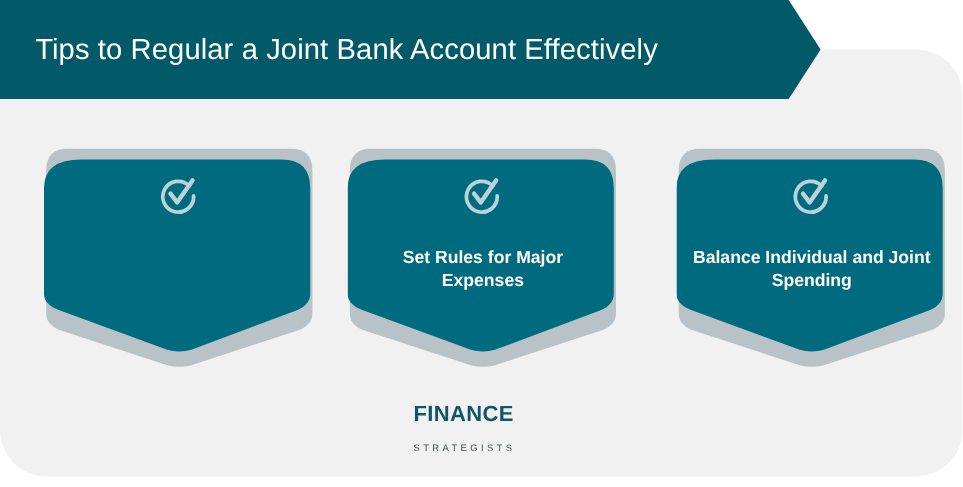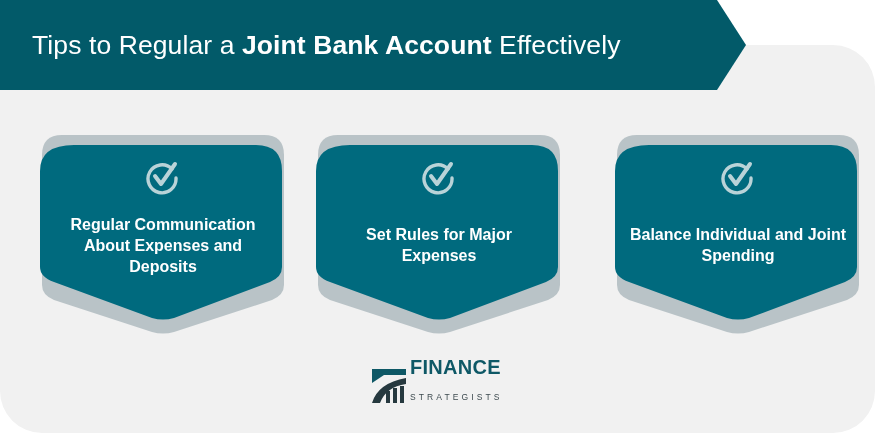--- a/index.html
+++ b/index.html
@@ -12,38 +12,38 @@
     border-radius: 0 42px 42px 42px;
   }
   .banner {
     position: absolute; left: 0; top: 0; width: 746px; height: 90px;
   }
   .banner svg { position: absolute; left: 0; top: 0; }
   .banner-title {
     position: absolute; left: 32px; top: 0; height: 90px; line-height: 90px;
     font-size: 26.5px; color: #ffffff; white-space: nowrap; letter-spacing: 0.1px;
   }
-  .banner-title b { font-weight: 700; }
+  .banner-title b { font-weight: 400; }
 
   .card {
     position: absolute; top: 135px; width: 246px; height: 200px;
   }
   .card svg.shape { position: absolute; left: 0; top: 0; }
   .card .check {
     position: absolute; left: 50%; top: 24px; transform: translateX(-50%);
     width: 36px; height: 36px;
   }
   .card .label {
     position: absolute; left: 12px; right: 12px; top: 74px; height: 72px;
     display: flex; align-items: center; justify-content: center; text-align: center;
     color: #ffffff; font-weight: 700; font-size: 16px; line-height: 21px;
   }
 
   .logo {
-    position: absolute; left: 372px; top: 367px; height: 36px; display: flex; align-items: flex-end;
+    position: absolute; left: 372px; top: 367px; height: 36px; display: flex; align-items: flex-end; flex-direction: column;
   }
   .logo-mark { width: 34px; height: 34px; }
   .logo-text { margin-left: 4px; display: flex; flex-direction: column; }
   .logo-main {
     font-size: 20px; font-weight: 700; color: #0e5866; line-height: 20px; letter-spacing: 0.3px;
   }
   .logo-sub {
     font-size: 8.5px; color: #3d4a4f; letter-spacing: 3.1px; line-height: 11px; margin-top: 15px;
   }
 </style>
@@ -63,21 +63,20 @@
 
 <div class="card" style="left:40px;">
   <svg class="shape" width="246" height="200" viewBox="0 0 246 200">
     <path d="M22,0 H224 Q244,0 244,20 V150 Q244,160 232,165 L134,197 Q123,200 112,197 L14,165 Q2,160 2,150 V20 Q2,0 22,0 Z" fill="#b9c3c7"></path>
     <path d="M34,10 H216 Q242,10 242,36 V132 Q242,142 230,147 L134,183 Q123,186 112,183 L14,147 Q0,142 0,132 V36 Q0,10 34,10 Z" fill="#006a7e"></path>
   </svg>
   <svg class="check" viewBox="0 0 36 36">
     <path d="M27,10 A14,14 0 1 0 31,19" fill="none" stroke="#b9d3d8" stroke-width="3.4" stroke-linecap="round"></path>
     <path d="M10,17 L16,25 L30,5" fill="none" stroke="#b9d3d8" stroke-width="4" stroke-linecap="round" stroke-linejoin="round"></path>
   </svg>
-  <div class="label">Regular Communication About Expenses and Deposits</div>
 </div>
 
 <div class="card" style="left:316px;padding-left:32px;">
   <svg class="shape" width="246" height="200" viewBox="0 0 246 200">
     <path d="M22,0 H224 Q244,0 244,20 V150 Q244,160 232,165 L134,197 Q123,200 112,197 L14,165 Q2,160 2,150 V20 Q2,0 22,0 Z" fill="#b9c3c7"></path>
     <path d="M34,10 H216 Q242,10 242,36 V132 Q242,142 230,147 L134,183 Q123,186 112,183 L14,147 Q0,142 0,132 V36 Q0,10 34,10 Z" fill="#006a7e"></path>
   </svg>
   <svg class="check" viewBox="0 0 36 36">
     <path d="M27,10 A14,14 0 1 0 31,19" fill="none" stroke="#b9d3d8" stroke-width="3.4" stroke-linecap="round"></path>
     <path d="M10,17 L16,25 L30,5" fill="none" stroke="#b9d3d8" stroke-width="4" stroke-linecap="round" stroke-linejoin="round"></path>

